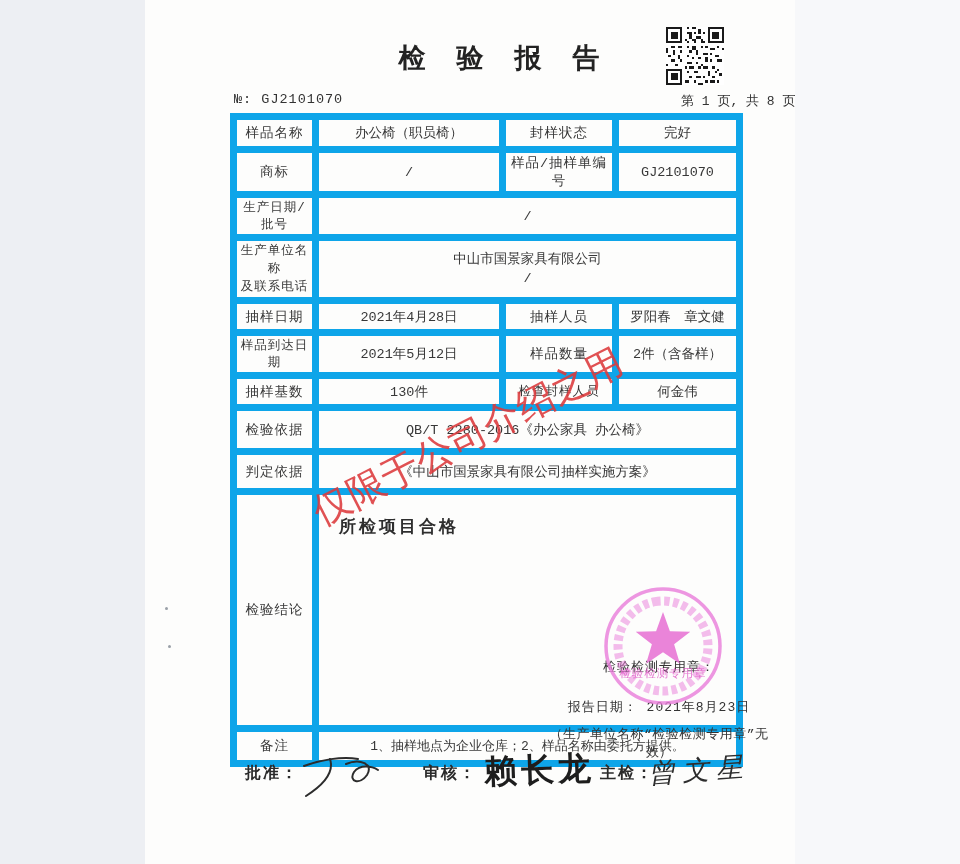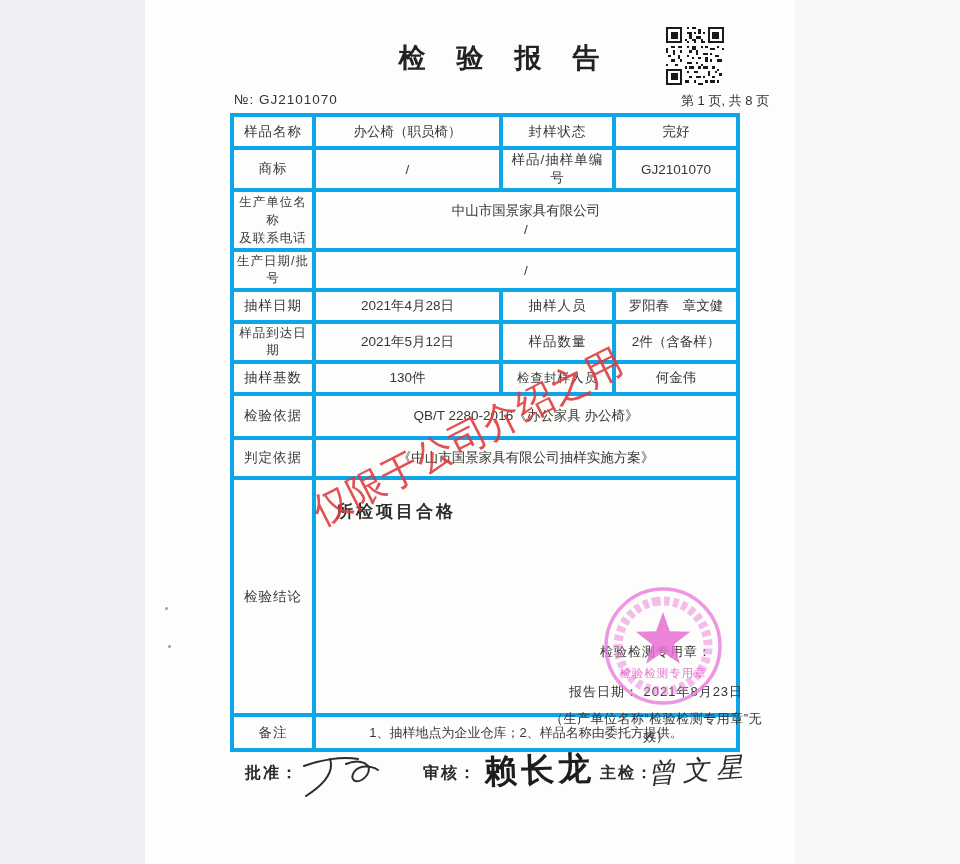--- a/index.html
+++ b/index.html
@@ -1,19 +1,19 @@
 <!DOCTYPE html>
 <html><head>
 <meta charset="utf-8">
 <style>
   * { margin:0; padding:0; box-sizing:border-box; }
   html,body { background:#ffffff; }
   .viewport {
     position:relative; width:960px; height:864px; overflow:hidden;
-    font-family:Liberation Sans, sans-serif;
+    font-family:Liberation Mono, monospace;
     color:#3a3a3a; background:#bef264;
   }
   .strip-left  { position:absolute; left:0; top:0; width:145px; height:864px; background:#edeff3; }
   .strip-right { position:absolute; left:795px; top:0; width:165px; height:864px; background:#f7f8fa; }
   .page { position:absolute; left:145px; top:0; width:650px; height:864px; background:#fdfdfc; }
 
   .doc-title {
     position:absolute; left:330px; top:40px; width:340px;
     text-align:center; font-size:27px; font-weight:bold; color:#222;
     letter-spacing:2px; white-space:nowrap;
@@ -21,21 +21,21 @@
   .report-no { position:absolute; left:234px; top:92px; font-size:13.5px; color:#333; letter-spacing:1px; }
   .page-indicator { position:absolute; left:681px; top:92px; font-size:13px; color:#333; white-space:nowrap; }
   .qr { position:absolute; left:666px; top:27px; width:58px; height:58px; }
 
   table.report {
     position:absolute; left:230px; top:113px; width:506px;
     border-collapse:collapse; table-layout:fixed;
     border:2px solid #1e1e1e; font-size:13.5px; color:#383838;
   }
   table.report td {
-    border:4px solid #0ea5e9; text-align:center; vertical-align:middle;
+    border:7px solid #0ea5e9; text-align:center; vertical-align:middle;
     padding:1px 2px; overflow:visible;
   }
   td.lbl { letter-spacing:1px; }
   td.val-left { text-align:left; padding-left:10px; }
   .two-line { line-height:1.45; }
 
   .conclusion-cell { position:relative; text-align:left; vertical-align:top; }
   .conclusion-text { position:absolute; left:20px; top:20px; font-size:17px; font-weight:bold; color:#2e2e2e; letter-spacing:3px; }
   .conclusion-label { letter-spacing:1px; }
   .stamp-block { position:absolute; left:222px; top:163px; width:236px; font-size:13px; color:#333; }
@@ -180,33 +180,33 @@
       <td>办公椅（职员椅）</td>
       <td class="lbl">封样状态</td>
       <td>完好</td>
     </tr>
     <tr style="height:33px">
       <td class="lbl">商标</td>
       <td>/</td>
       <td class="lbl">样品/抽样单编号</td>
       <td>GJ2101070</td>
     </tr>
+    <tr style="height:30px">
+      <td class="lbl" style="font-size:12.5px">生产日期/批号</td>
+      <td colspan="3">/</td>
+    </tr>
     <tr style="height:44px">
       <td class="lbl two-line" style="font-size:12.5px">
         <div>生产单位名称</div>
             <div>及联系电话</div>
       </td>
       <td colspan="3" class="two-line">
         <div>中山市国景家具有限公司</div>
             <div>/</div>
       </td>
-    </tr>
-    <tr style="height:30px">
-      <td class="lbl" style="font-size:12.5px">生产日期/批号</td>
-      <td colspan="3">/</td>
     </tr>
     <tr style="height:32px">
       <td class="lbl">抽样日期</td>
       <td>2021年4月28日</td>
       <td class="lbl">抽样人员</td>
       <td>罗阳春　章文健</td>
     </tr>
     <tr style="height:32px">
       <td class="lbl" style="font-size:12.5px">样品到达日期</td>
       <td>2021年5月12日</td>

